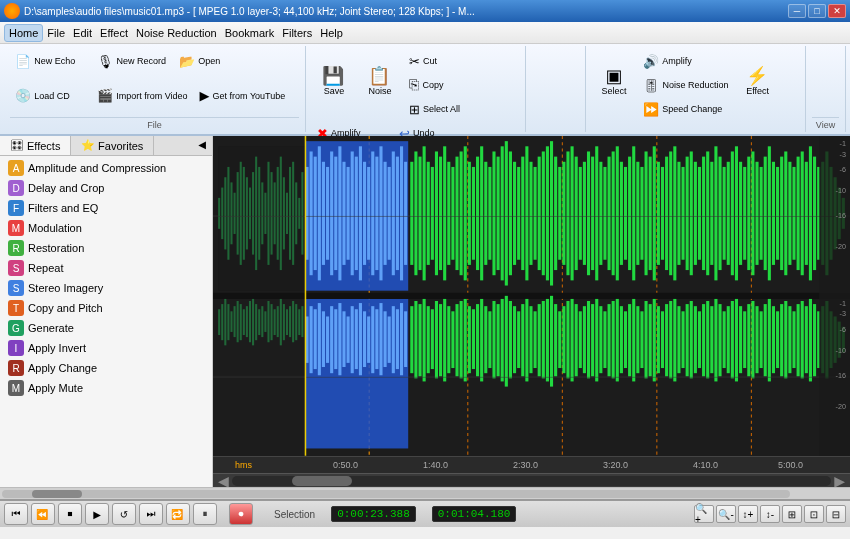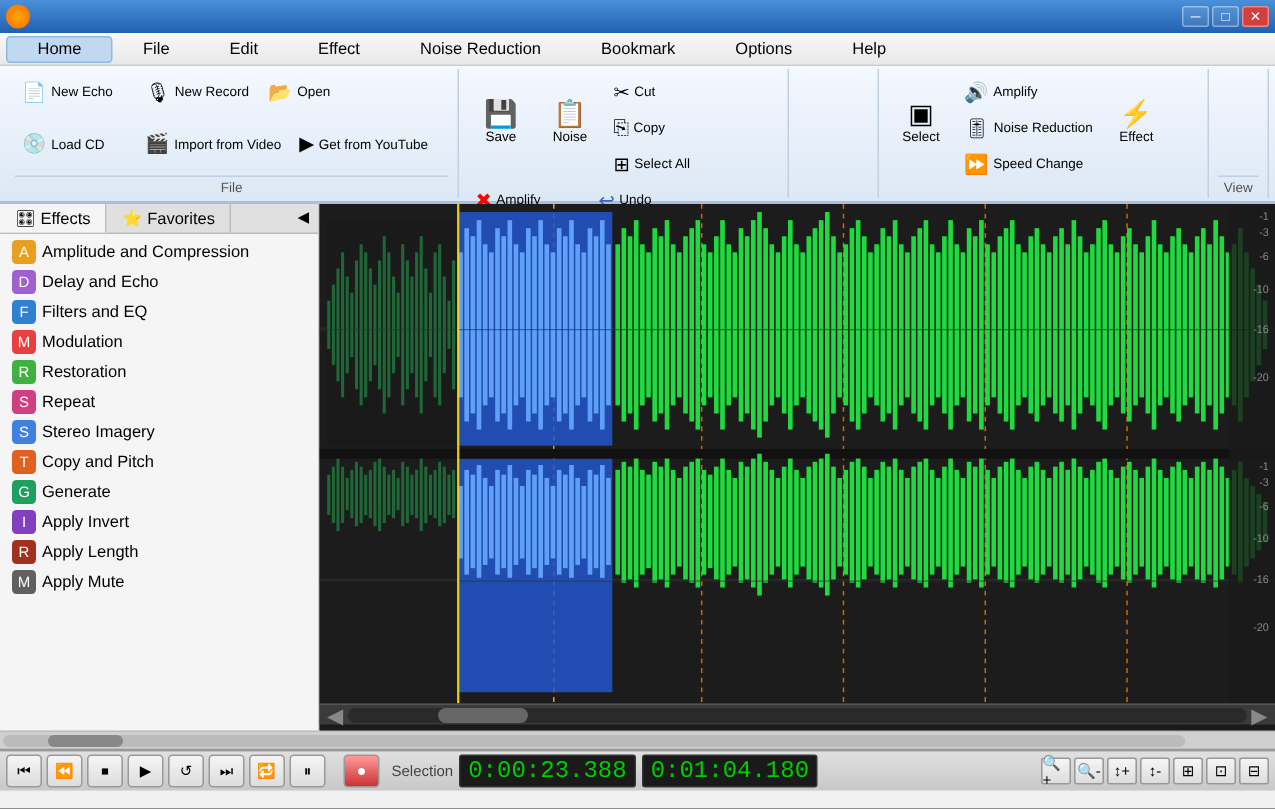--- a/index.html
+++ b/index.html
@@ -29,21 +29,21 @@
     
     .menu-bar {
       background: linear-gradient(to bottom, #f8f8f8, #e8e8e8);
       border-bottom: 1px solid #ccc;
       height: 22px;
       display: flex;
       align-items: center;
       padding: 0 4px;
     }
     .menu-item {
-      padding: 2px 20px;
+      padding: 2px 4px;
       cursor: pointer;
       border-radius: 3px;
       font-size: 11px;
     }
     .menu-item:hover, .menu-item.active { background: #d0e4f7; }
     .menu-item.active { background: #c0d8f0; border: 1px solid #90b8e0; }
 
     
     .ribbon {
       background: linear-gradient(to bottom, #f5f8ff, #dce8f5);
@@ -192,29 +192,29 @@
       display: flex;
       align-items: center;
       justify-content: center;
       font-size: 10px;
     }
     .transport-sep { width: 6px; }
     .rec-btn { background: linear-gradient(to bottom, #ff9999, #cc3333) !important; color: white; }
     .status-group {
       display: flex;
       align-items: center;
-      gap: 4px;
-      margin-left: 5px;
+      gap: 16px;
+      margin-left: 18px;
     }
     .status-label { font-size: 10px; color: #444; }
     .status-value {
       background: #1a1a1a;
       color: #00cc00;
       font-family: 'Courier New', monospace;
-      font-size: 16px;
+      font-size: 11px;
       padding: 1px 5px;
       border-radius: 2px;
       border: 1px solid #333;
       min-width: 70px;
       text-align: center;
     }
     .status-value.length { color: #00aaff; }
     .zoom-controls { margin-left: auto; display: flex; gap: 2px; }
     .zoom-btn {
       width: 20px; height: 18px;
@@ -250,36 +250,37 @@
       border-radius: 4px;
       left: 30px;
     }
   </style>
 </head>
 <body>
 
 <div class="title-bar">
   <div class="title-bar-left">
     <div class="title-icon"></div>
+    <span style="font-size:10px; max-width:680px; overflow:hidden; white-space:nowrap;">D:\samples\audio files\music01.mp3 - [ MPEG 1.0 layer-3; 44,100 kHz; Joint Stereo; 128 Kbps; ] - M...</span>
   </div>
   <div class="title-controls">
     <div class="title-btn">─</div>
     <div class="title-btn">□</div>
     <div class="title-btn close">✕</div>
   </div>
 </div>
 
 <div class="menu-bar">
   <div class="menu-item active">Home</div>
   <div class="menu-item">File</div>
   <div class="menu-item">Edit</div>
   <div class="menu-item">Effect</div>
   <div class="menu-item">Noise Reduction</div>
   <div class="menu-item">Bookmark</div>
-  <div class="menu-item">Options</div>
+  <div class="menu-item">Filters</div>
   <div class="menu-item">Help</div>
 </div>
 
 <div class="ribbon">
 
   <div class="ribbon-group" style="min-width:140px;">
     <div class="ribbon-buttons">
       <div class="ribbon-btn ribbon-btn-small">
         <span class="ribbon-icon-sm">📄</span>
         <span class="btn-label">New Echo</span>
@@ -418,21 +419,21 @@
       </div>
       <div class="sidebar-expand">◀</div>
     </div>
     <div class="effects-list">
       <div class="effect-item">
         <div class="effect-icon" style="background:#e8a020; color:white;">A</div>
         <span>Amplitude and Compression</span>
       </div>
       <div class="effect-item">
         <div class="effect-icon" style="background:#a060d0; color:white;">D</div>
-        <span>Delay and Echo</span>
+        <span>Delay and Crop</span>
       </div>
       <div class="effect-item">
         <div class="effect-icon" style="background:#3080d0; color:white;">F</div>
         <span>Filters and EQ</span>
       </div>
       <div class="effect-item">
         <div class="effect-icon" style="background:#e84040; color:white;">M</div>
         <span>Modulation</span>
       </div>
       <div class="effect-item">
@@ -454,21 +455,21 @@
       <div class="effect-item">
         <div class="effect-icon" style="background:#20a060; color:white;">G</div>
         <span>Generate</span>
       </div>
       <div class="effect-item">
         <div class="effect-icon" style="background:#8040c0; color:white;">I</div>
         <span>Apply Invert</span>
       </div>
       <div class="effect-item">
         <div class="effect-icon" style="background:#a03020; color:white;">R</div>
-        <span>Apply Length</span>
+        <span>Apply Change</span>
       </div>
       <div class="effect-item">
         <div class="effect-icon" style="background:#606060; color:white;">M</div>
         <span>Apply Mute</span>
       </div>
     </div>
   </div>
 
   <div class="waveform-area" style="position:relative;">
 
@@ -848,20 +849,29 @@
       <text x="616" y="80" fill="#888" font-size="7" text-anchor="end">-16</text>
       <text x="616" y="110" fill="#888" font-size="7" text-anchor="end">-20</text>
       <text x="616" y="165" fill="#888" font-size="7" text-anchor="end">-1</text>
       <text x="616" y="175" fill="#888" font-size="7" text-anchor="end">-3</text>
       <text x="616" y="190" fill="#888" font-size="7" text-anchor="end">-6</text>
       <text x="616" y="210" fill="#888" font-size="7" text-anchor="end">-10</text>
       <text x="616" y="235" fill="#888" font-size="7" text-anchor="end">-16</text>
       <text x="616" y="265" fill="#888" font-size="7" text-anchor="end">-20</text>
     </svg>
 
+    <div class="time-ruler" style="background:#2a2a2a; color:#aaa; font-size:9px; display:flex; align-items:center; padding:0 4px; position:relative;">
+      <span style="position:absolute; left:22px; color:#ffaa00; font-size:9px;">hms</span>
+      <span style="position:absolute; left:120px;">0:50.0</span>
+      <span style="position:absolute; left:210px;">1:40.0</span>
+      <span style="position:absolute; left:300px;">2:30.0</span>
+      <span style="position:absolute; left:390px;">3:20.0</span>
+      <span style="position:absolute; left:480px;">4:10.0</span>
+      <span style="position:absolute; left:565px;">5:00.0</span>
+    </div>
 
     <div class="h-scrollbar">
       <div style="color:#888; font-size:14px; cursor:pointer; padding:0 3px;">◀</div>
       <div class="scrollbar-track">
         <div class="scrollbar-thumb"></div>
       </div>
       <div style="color:#888; font-size:14px; cursor:pointer; padding:0 3px;">▶</div>
     </div>
   </div>
 </div>

